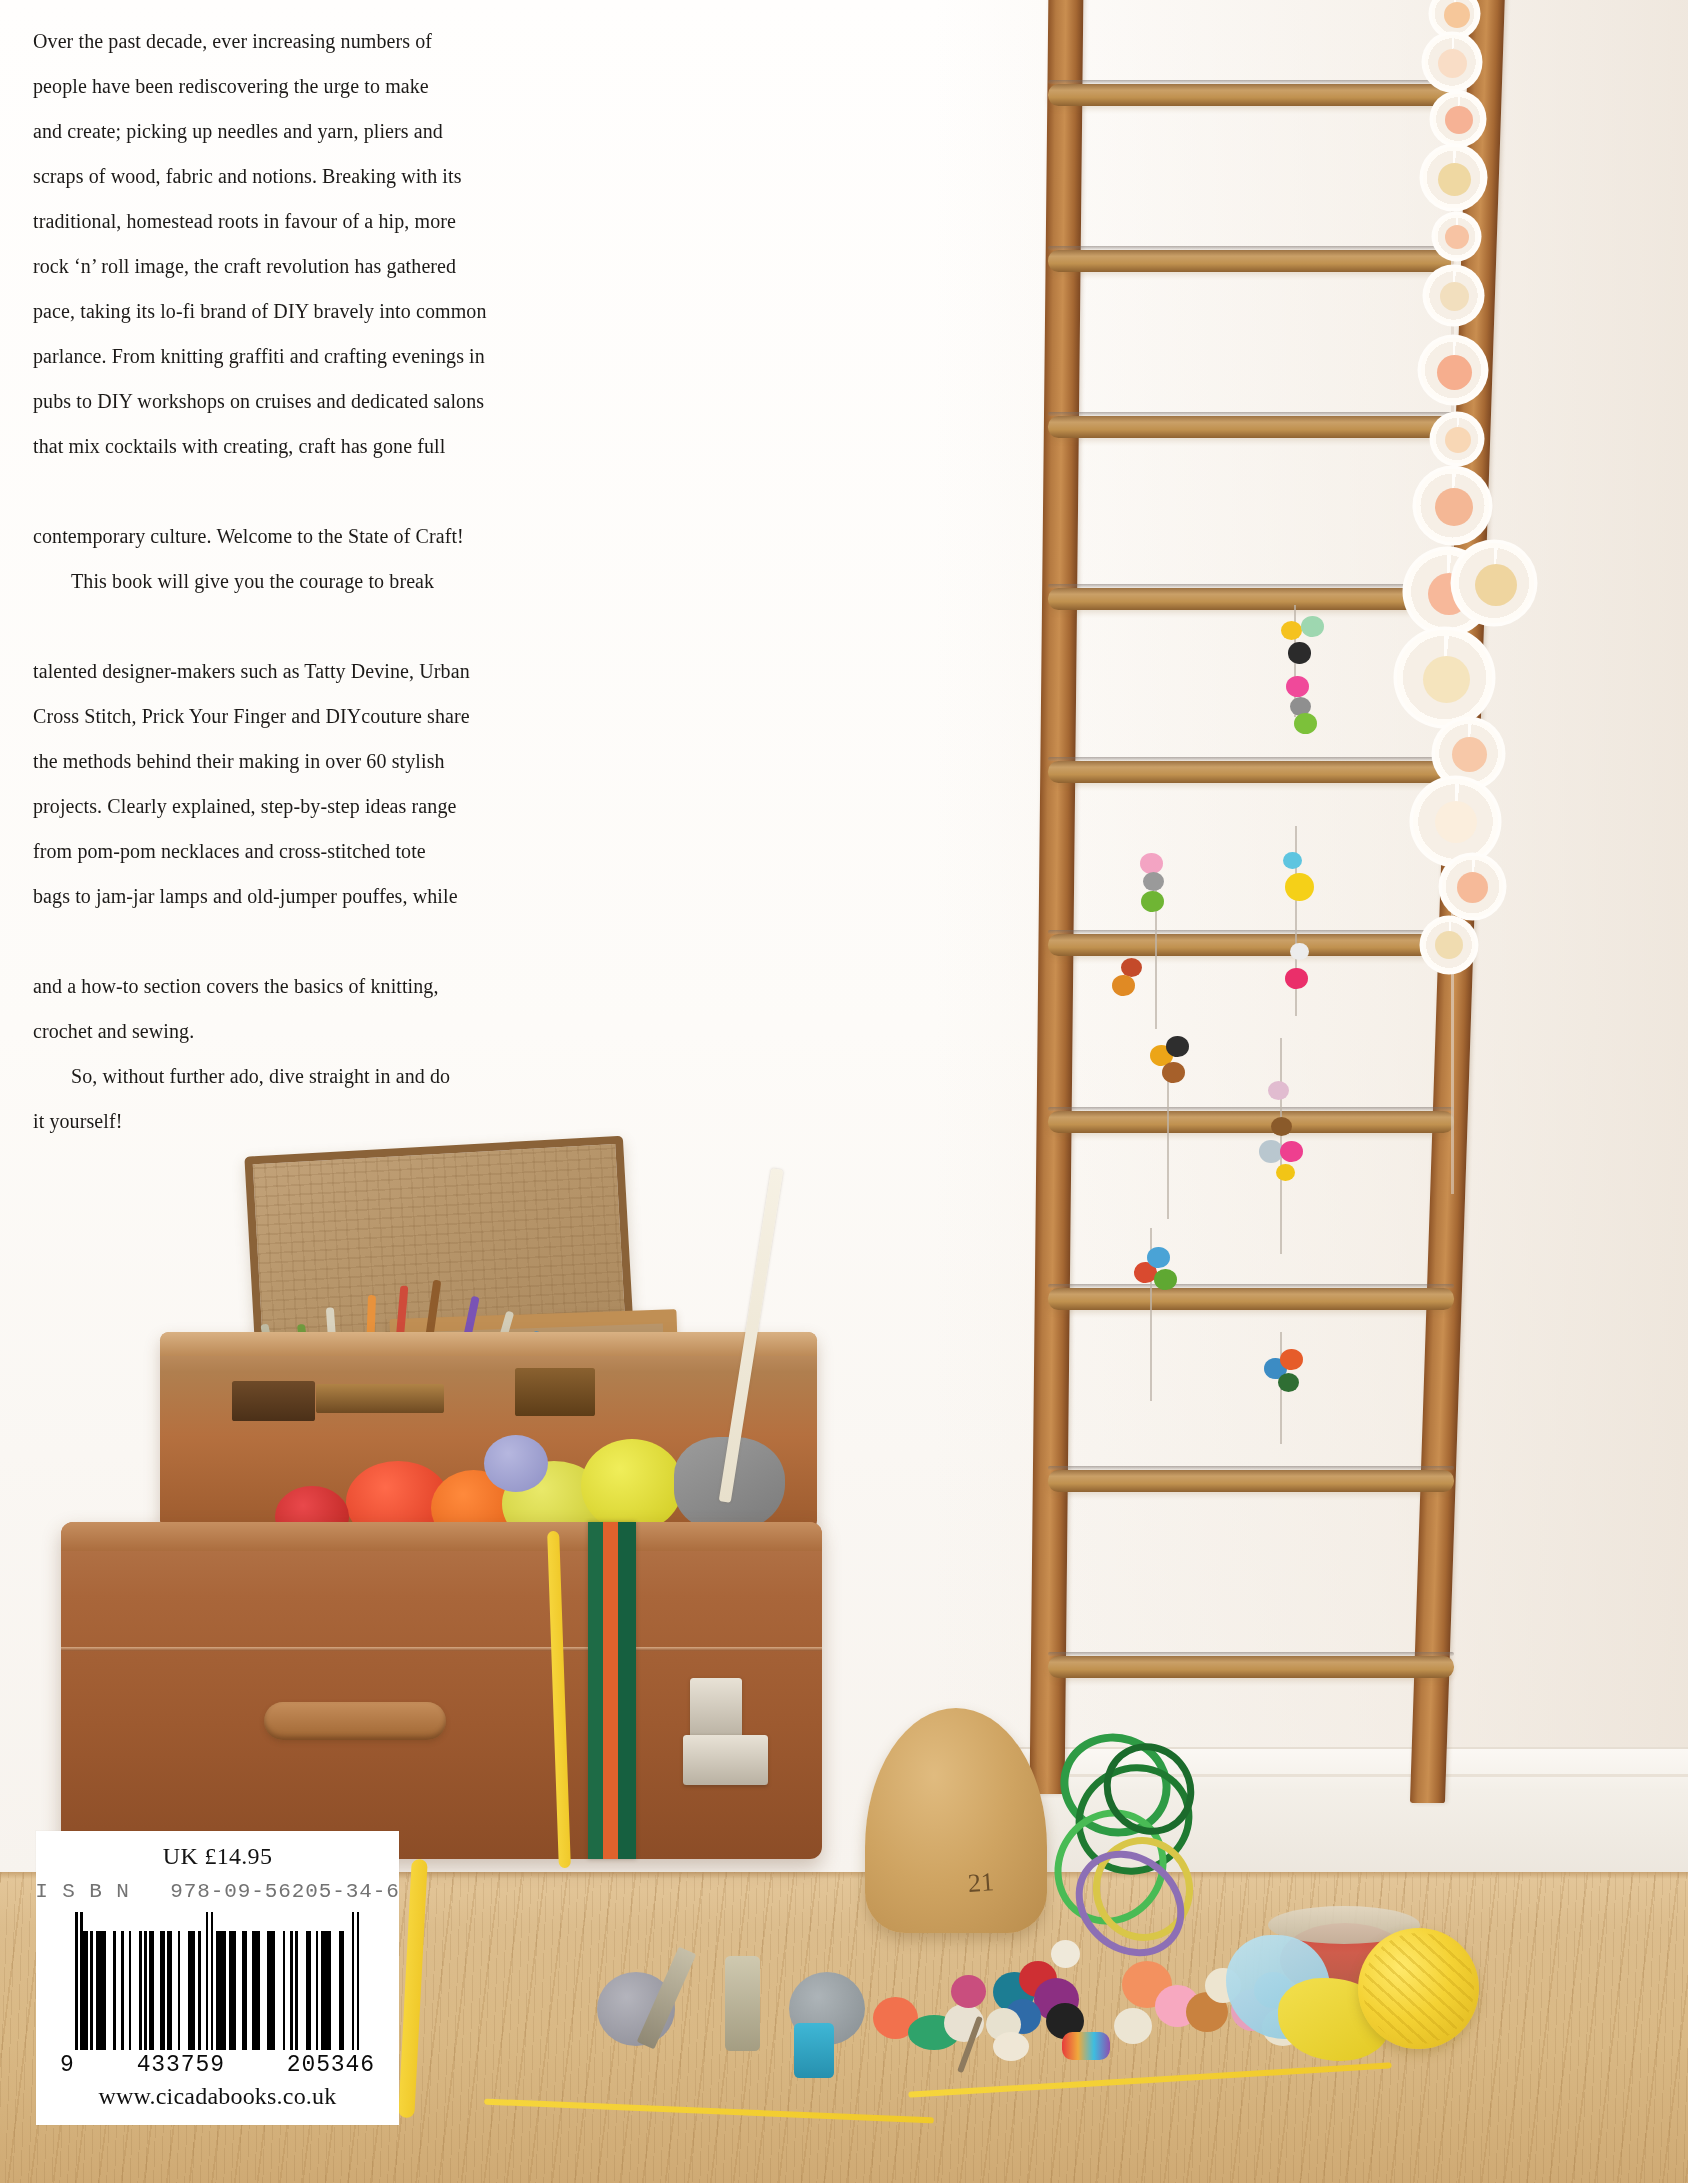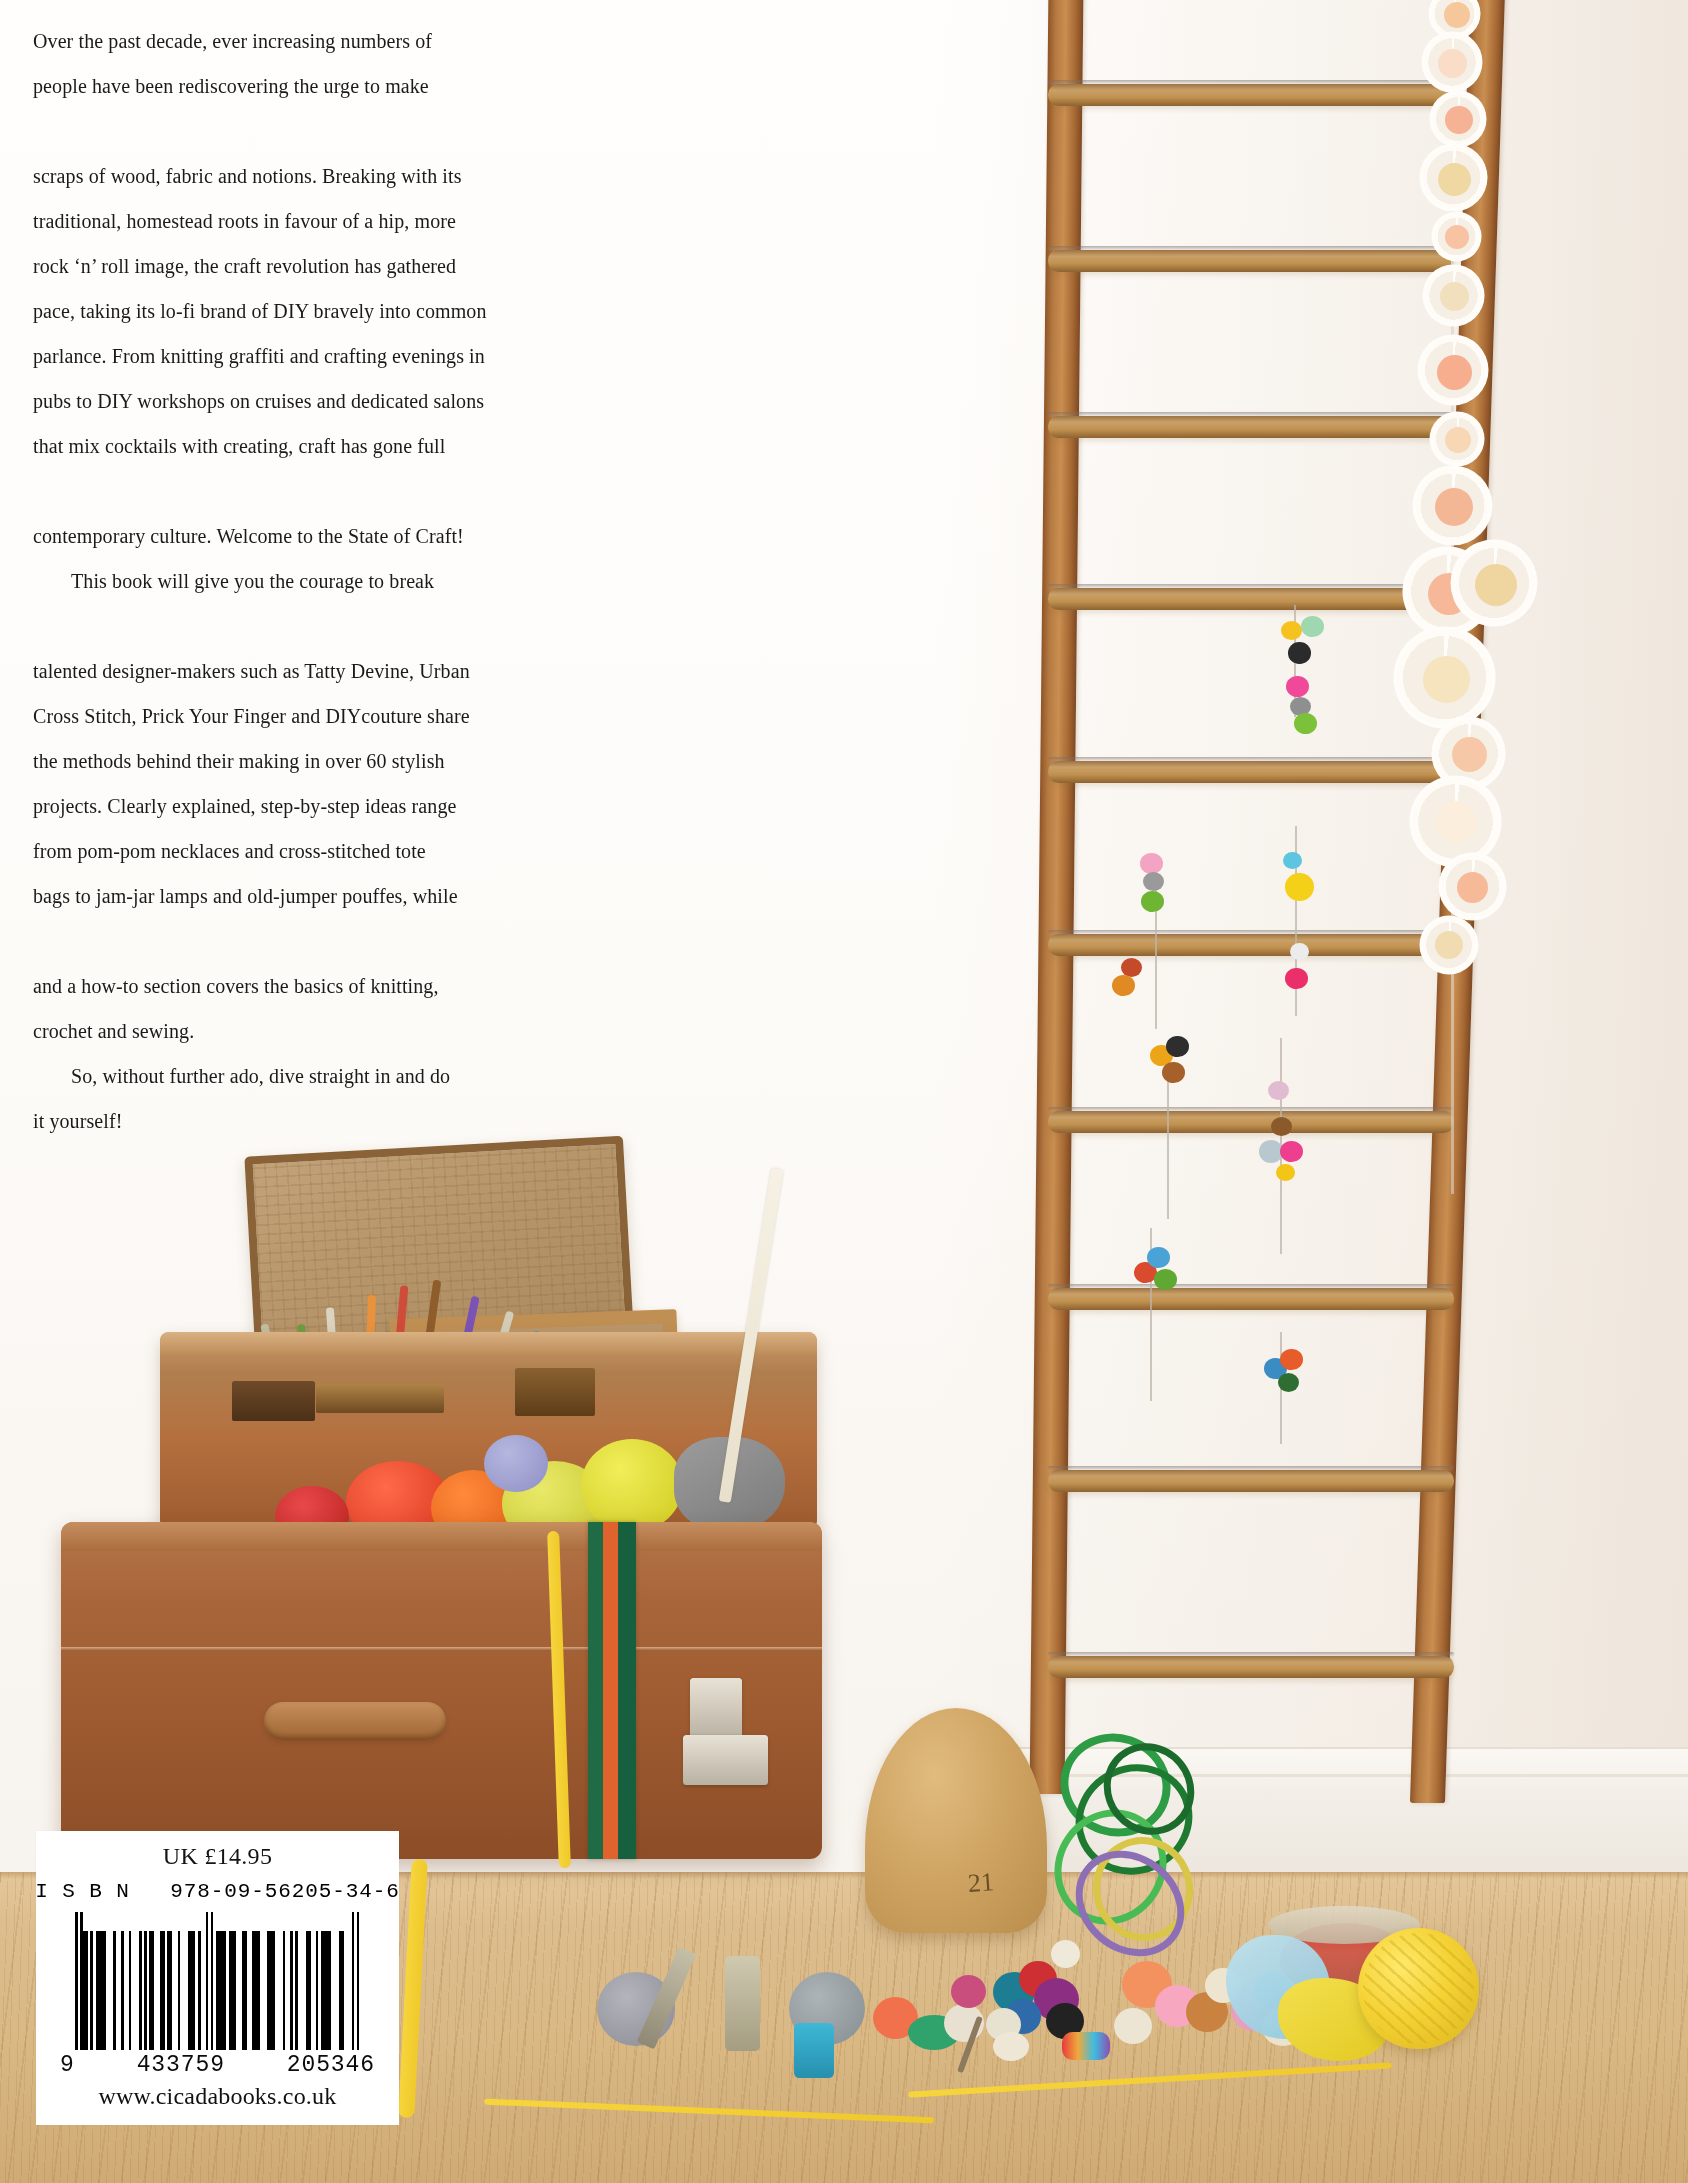--- a/index.html
+++ b/index.html
@@ -145,21 +145,21 @@
   #copy p{margin:0;}
   #copy p.indent{text-indent:38px;}
   .faded{color:#8f8f80;opacity:.62;filter:blur(0.4px);}
 
   
   #barcode-panel{position:absolute;left:36px;top:1831px;width:363px;height:294px;
         background:#fff;box-shadow:0 0 0 0.9px rgba(0,0,0,.02);
         display:flex;flex-direction:column;align-items:center;padding-top:12px;box-sizing:border-box;}
   #price{font-size:24px;color:#141414;letter-spacing:0.3px;}
   #isbn-line{margin-top:10.4px;font-family:"Liberation Mono","DejaVu Sans Mono",monospace;
-        font-size:21px;color:#000000;letter-spacing:0.9px;white-space:pre;}
+        font-size:21px;color:#737373;letter-spacing:0.9px;white-space:pre;}
   #bars{margin-top:8.6px;width:285px;height:138px;display:flex;align-items:flex-end;gap:0;}
   #bars i{display:block;background:#000;}
   #digits{margin-top:1.7px;width:315px;display:flex;justify-content:space-between;
         font-family:"Liberation Mono","DejaVu Sans Mono",monospace;font-size:23px;color:#0b0b0b;}
   #digits span{letter-spacing:0.9px;}
   #pub-url{margin-top:5.2px;font-size:24px;color:#111;letter-spacing:0.2px;}
 </style>
 </head>
 <body>
 
@@ -396,21 +396,21 @@
     <div class="yarnthread" style="left:484px;top:2108px;width:450px;transform:rotate(2.4deg);"></div>
     <div class="yarnthread" style="left:405px;top:1859px;width:15.6px;height:259px;transform:rotate(3deg);border-radius:7.8px;"></div>
     <div class="yarnthread" style="left:553px;top:1531px;width:12px;height:337px;transform:rotate(-2deg);border-radius:6px;"></div>
   </div>
 </div>
 
 <div id="copy">
   <p>
     <span>Over the past decade, ever increasing numbers of</span><br>
     <span>people have been rediscovering the urge to make</span><br>
-    <br>
+    <span>and create; picking up needles and yarn, pliers and</span><br>
     <span>scraps of wood, fabric and notions. Breaking with its</span><br>
     <span>traditional, homestead roots in favour of a hip, more</span><br>
     <span>rock ‘n’ roll image, the craft revolution has gathered</span><br>
     <span>pace, taking its lo-fi brand of DIY bravely into common</span><br>
     <span>parlance. From knitting graffiti and crafting evenings in</span><br>
     <span>pubs to DIY workshops on cruises and dedicated salons</span><br>
     <span>that mix cocktails with creating, craft has gone full</span><br>
     <br>
     <span>contemporary culture. Welcome to the State of Craft!</span>
   </p>

